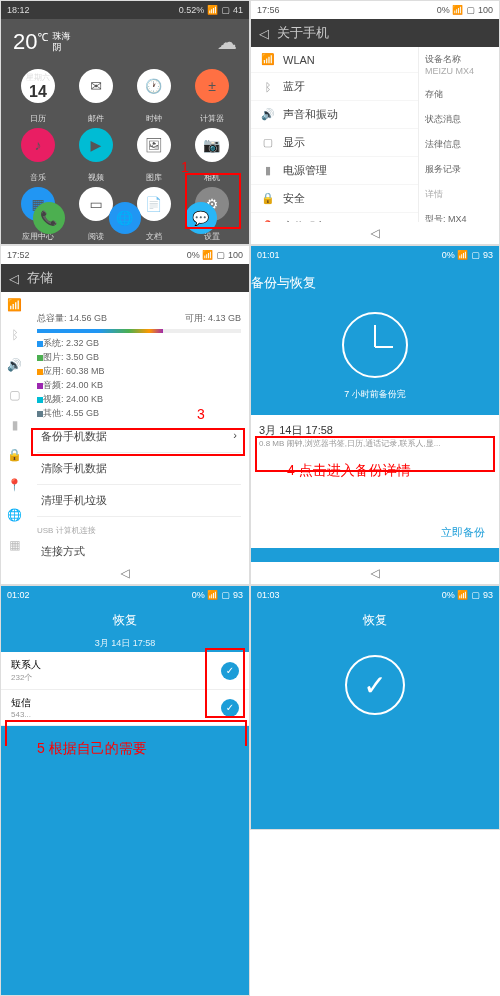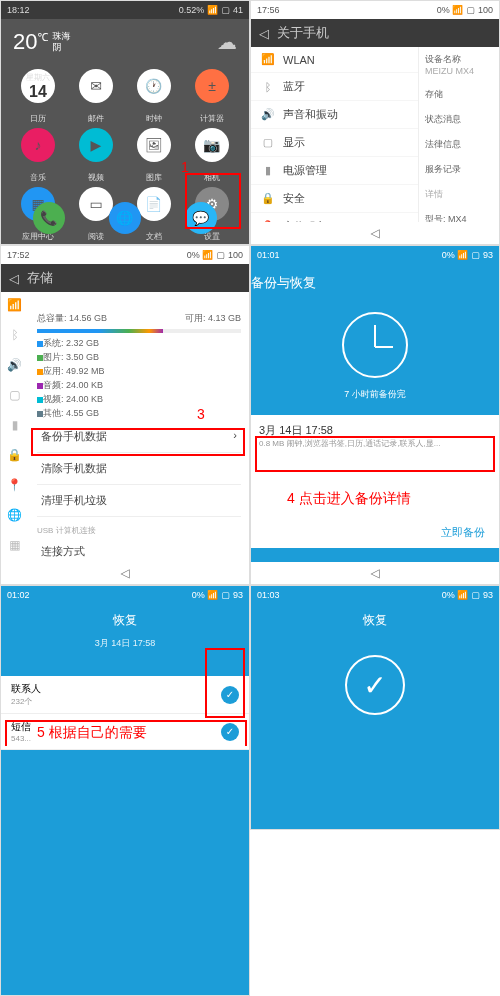--- a/index.html
+++ b/index.html
@@ -254,21 +254,21 @@
             <div class="leg">
               <span class="sq" style="background:#2196f3"></span>
               <span>系统: 2.32 GB</span>
             </div>
             <div class="leg">
               <span class="sq" style="background:#4caf50"></span>
               <span>图片: 3.50 GB</span>
             </div>
             <div class="leg">
               <span class="sq" style="background:#ff9800"></span>
-              <span>应用: 49.92 MB</span>
+              <span>应用: 60.38 MB</span>
             </div>
             <div class="leg">
               <span class="sq" style="background:#9c27b0"></span>
               <span>音频: 24.00 KB</span>
             </div>
             <div class="leg">
               <span class="sq" style="background:#00bcd4"></span>
               <span>视频: 24.00 KB</span>
             </div>
             <div class="leg">
@@ -310,53 +310,53 @@
  <div class="clock"></div>
  <div class="btxt">7 小时前备份完</div>
  <div class="bitem" style="margin-top:14px">
   <div class="t">3月 14日  17:58</div>
   <div class="s">0.8 MB  闹钟,浏览器书签,日历,通话记录,联系人,显...</div>
  </div>
  <div style="background:#fff;height:60px"></div>
  <div class="bnow">立即备份</div>
  <div class="nav">◁</div>
  <div class="redbox" style="left:4px;top:190px;width:240px;height:36px"></div>
- <div class="redtxt" style="left:36px;top:244px">4 点击进入备份详情</div>
+ <div class="redtxt" style="left:36px;top:216px">4 点击进入备份详情</div>
 </div>
 
 <div class="panel p6" style="background:#1c9dd8">
  <div class="sb blue">
         <span>01:02</span>
         <div class="r">
           <span>0%</span>
           <span>📶 ▢</span>
           <span>93</span>
         </div>
       </div>
  <div class="rtit">恢复</div>
  <div class="rsub">3月 14日  17:58</div>
- <div style="margin-top:26px">
+ <div style="margin-top:2px">
   <div class="ritem">
           <div class="info">
             <div>联系人</div>
             <div class="cnt">232个</div>
           </div>
           <div class="chk">✓</div>
         </div>
   <div class="ritem">
           <div class="info">
             <div>短信</div>
             <div class="cnt">543...</div>
           </div>
           <div class="chk">✓</div>
         </div>
  </div>
  <div class="redbox" style="left:204px;top:62px;width:40px;height:70px"></div>
  <div class="redbox" style="left:4px;top:134px;width:242px;height:26px;border-bottom:0"></div>
- <div class="redtxt" style="left:36px;top:138px">5 根据自己的需要</div>
+ <div class="redtxt" style="left:36px;top:154px">5 根据自己的需要</div>
 </div>
 
 <div class="panel" style="background:#1c9dd8">
  <div class="sb blue">
         <span>01:03</span>
         <div class="r">
           <span>0%</span>
           <span>📶 ▢</span>
           <span>93</span>
         </div>

